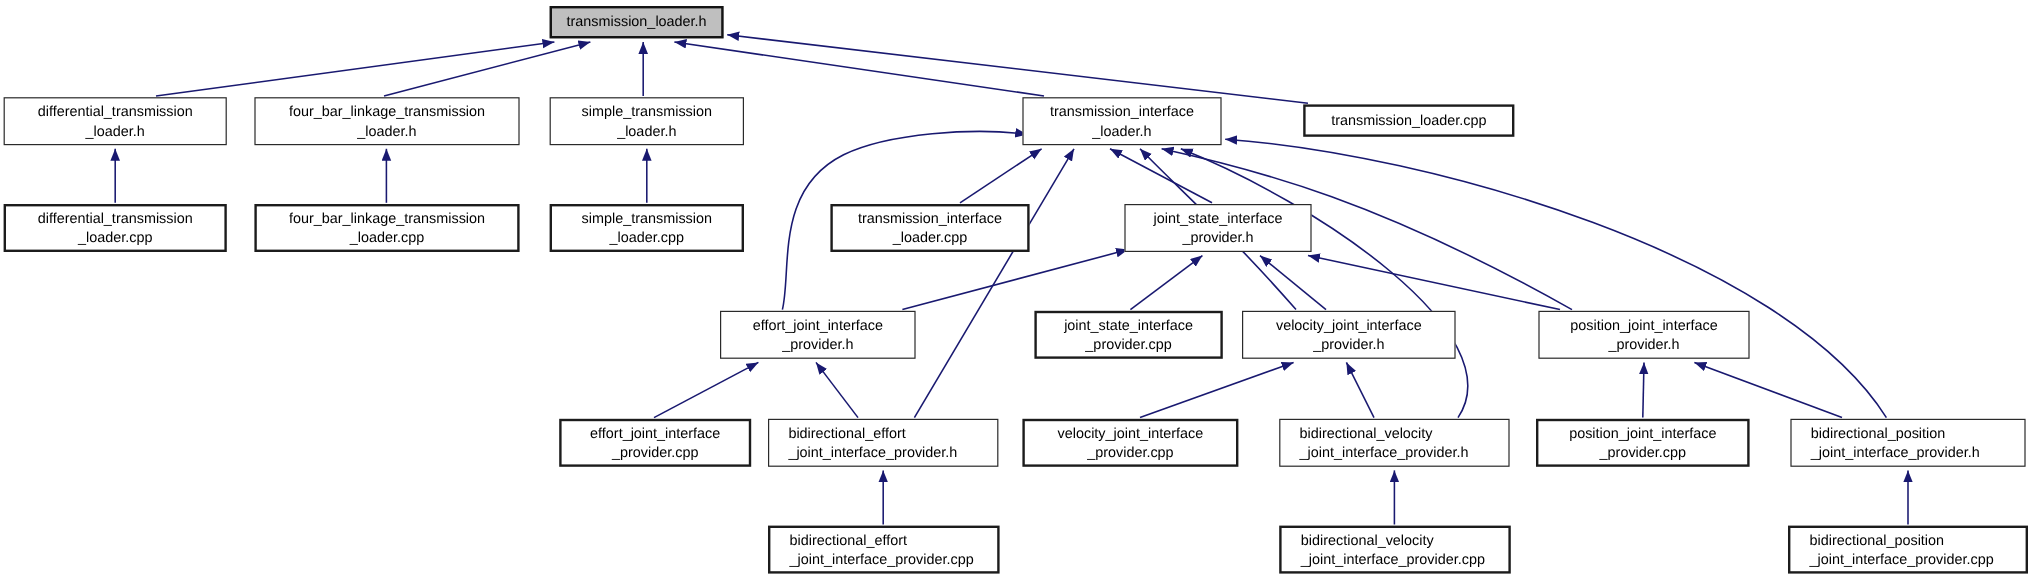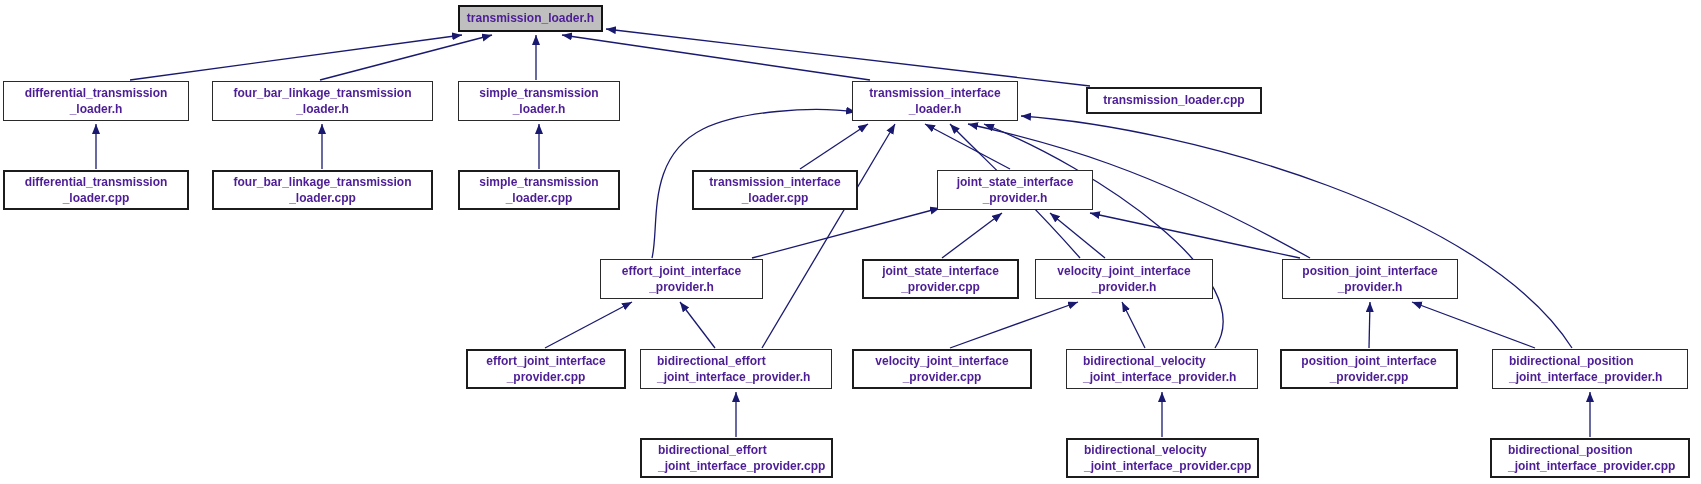--- a/index.html
+++ b/index.html
@@ -8,25 +8,24 @@
     width:1701px;height:484px;
     background:#ffffff;
     font-family:"Liberation Sans","DejaVu Sans",sans-serif;
     overflow:hidden;
   }
   svg.edges{position:absolute;left:0;top:0;width:1701px;height:484px;}
   .edge{fill:none;stroke:#191970;stroke-width:1.3px;}
   .node{
     position:absolute;box-sizing:border-box;
     background:#ffffff;border:1px solid #2a2a2a;
-    color:#4c1d95;font-size:12px;line-height:1.35;
+    color:#000000;font-size:12px;line-height:1.35;
     display:flex;flex-direction:column;align-items:center;justify-content:center;
     text-align:center;padding:1px 4px;white-space:nowrap;
     z-index:2;
-    font-weight:bold;
   }
   .node.src{border-width:2px;border-color:#1c1c1c;}
   .node.left{align-items:flex-start;text-align:left;padding-left:16px;}
   .node.main{background:#bfbfbf;border:2px solid #141414;}
   .node span{display:block;}
 </style>
 </head>
 <body>
 
 <div class="canvas">

